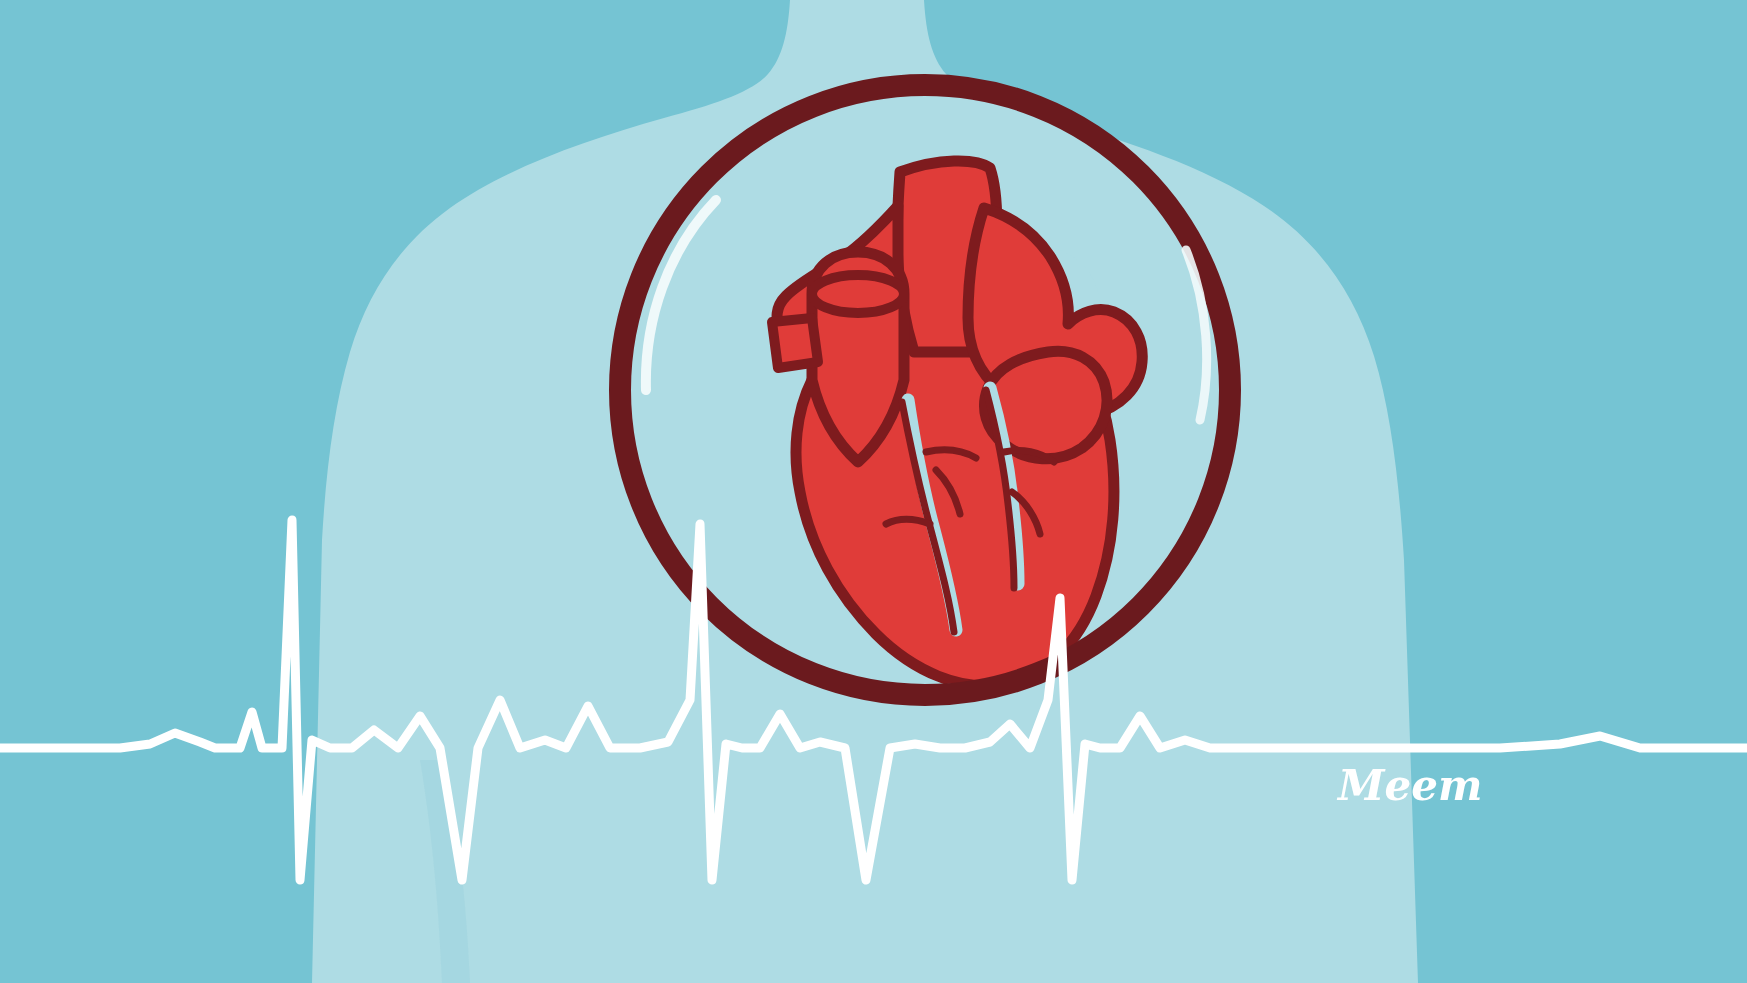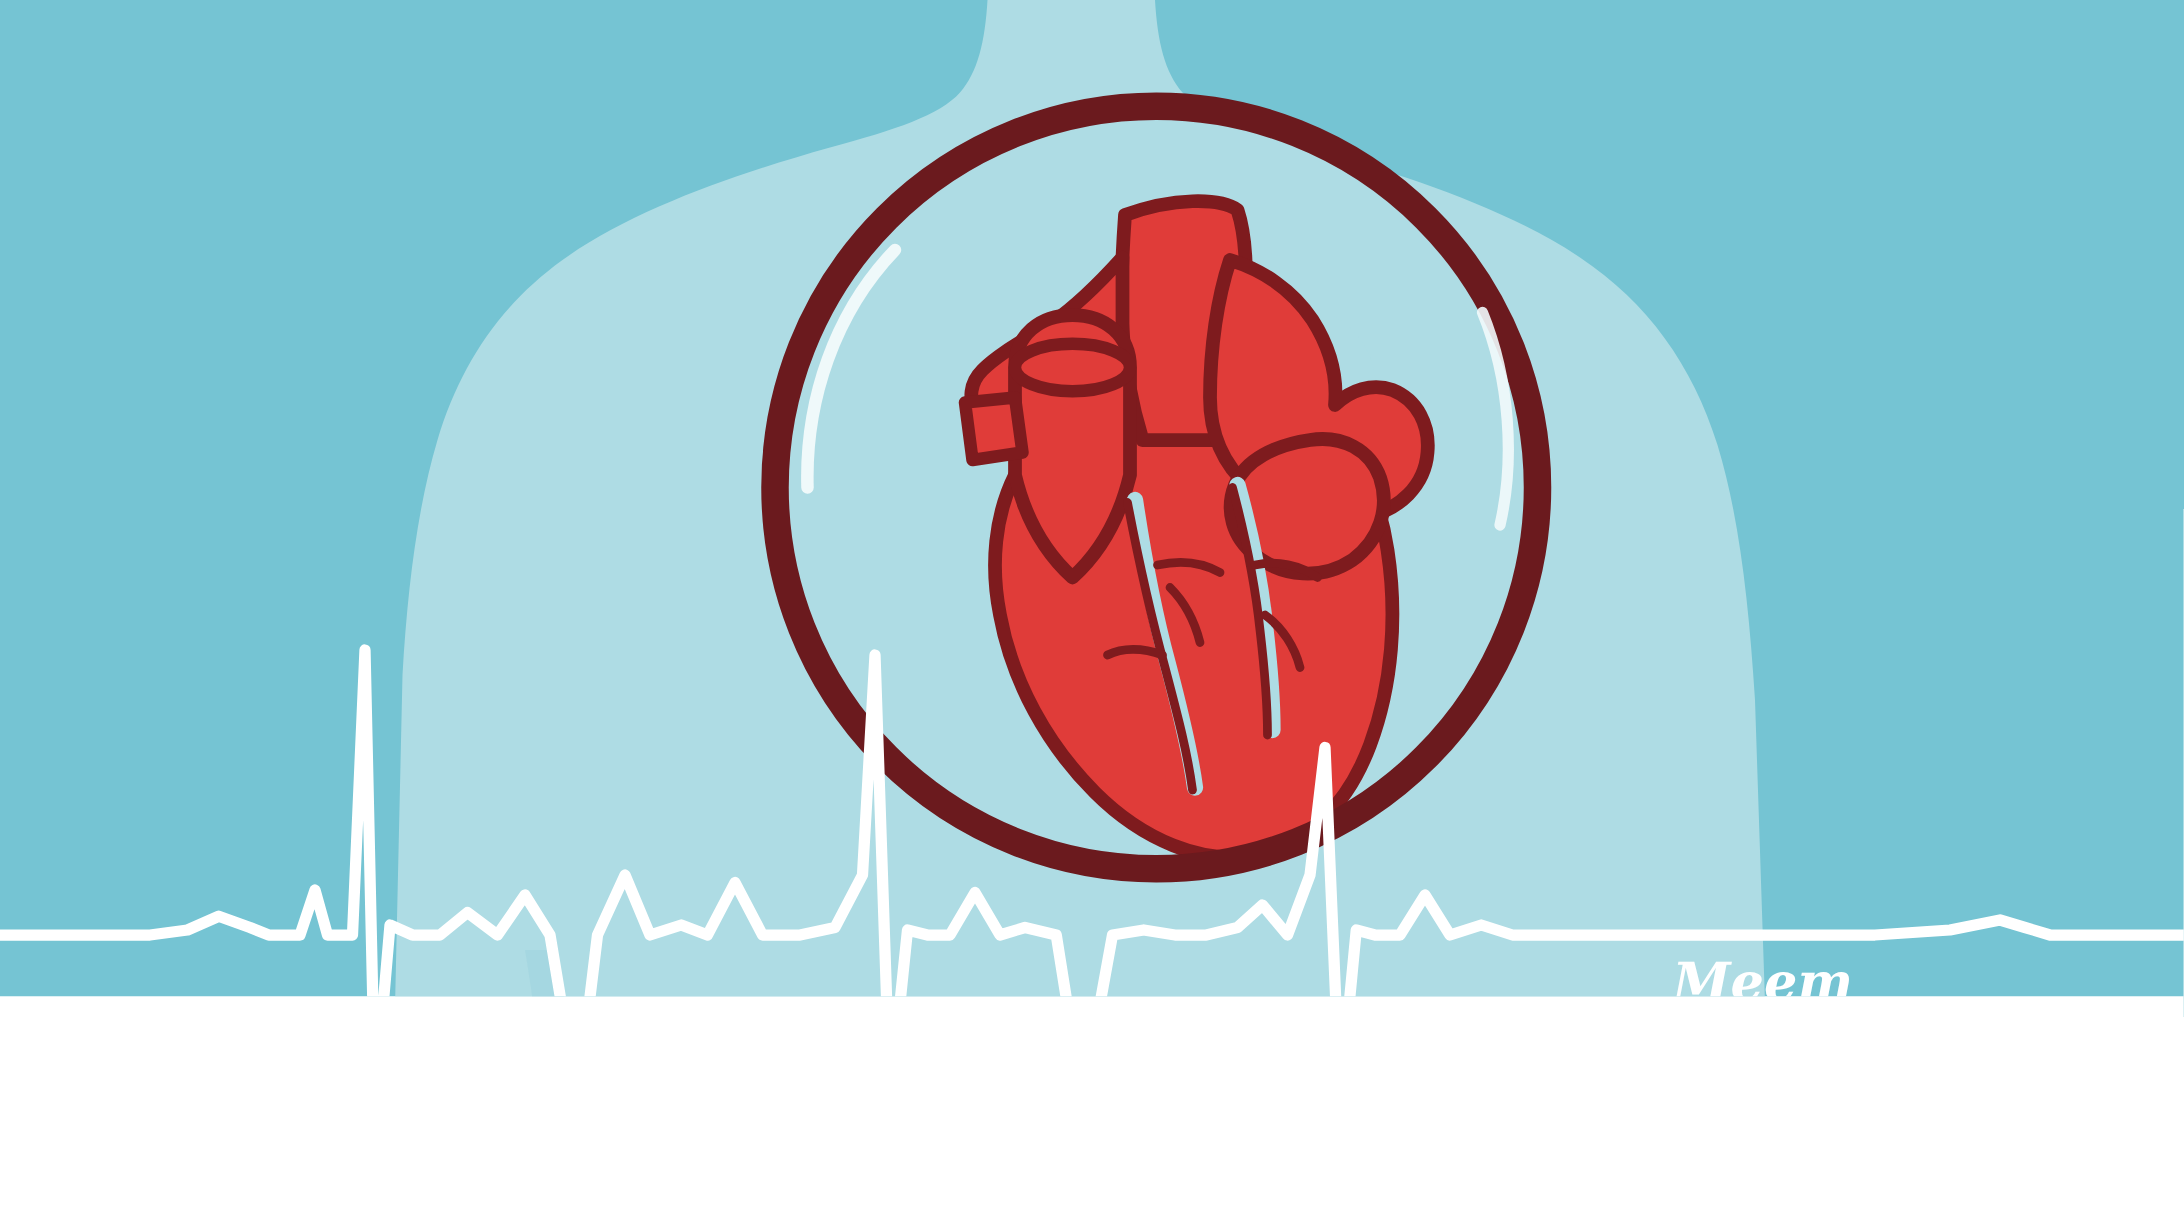--- a/index.html
+++ b/index.html
@@ -1,20 +1,20 @@
 <!DOCTYPE html>
 <html><head>
 <meta charset="utf-8">
 <title>Heart Health Illustration</title>
 <style>
   html,body{margin:0;padding:0;background:#ffffff;}
   #stage{
     position:relative;
     width:1747px;
-    height:797px;
+    height:983px;
     overflow:hidden;
     font-family:"Liberation Sans", sans-serif;
   }
   #stage svg{display:block;width:1747px;height:983px;}
   .sig{
     font-family:"DejaVu Serif", serif;
     font-style:italic;
     font-weight:700;
   }
 </style>

